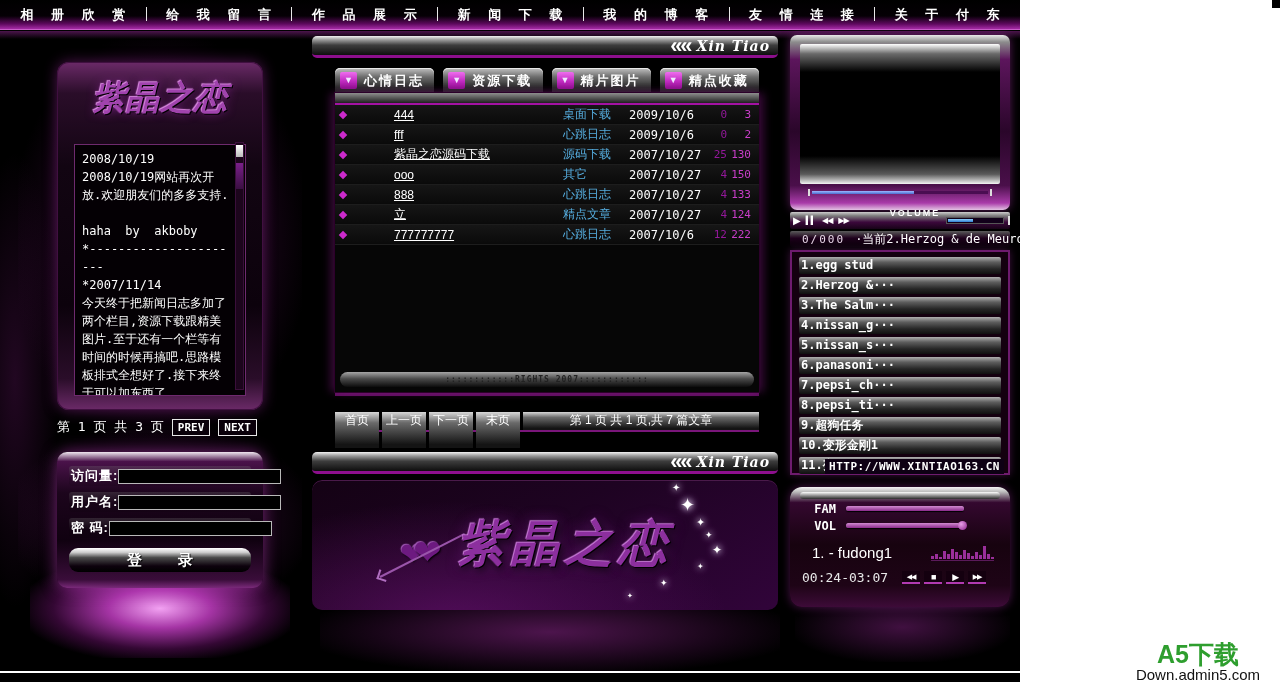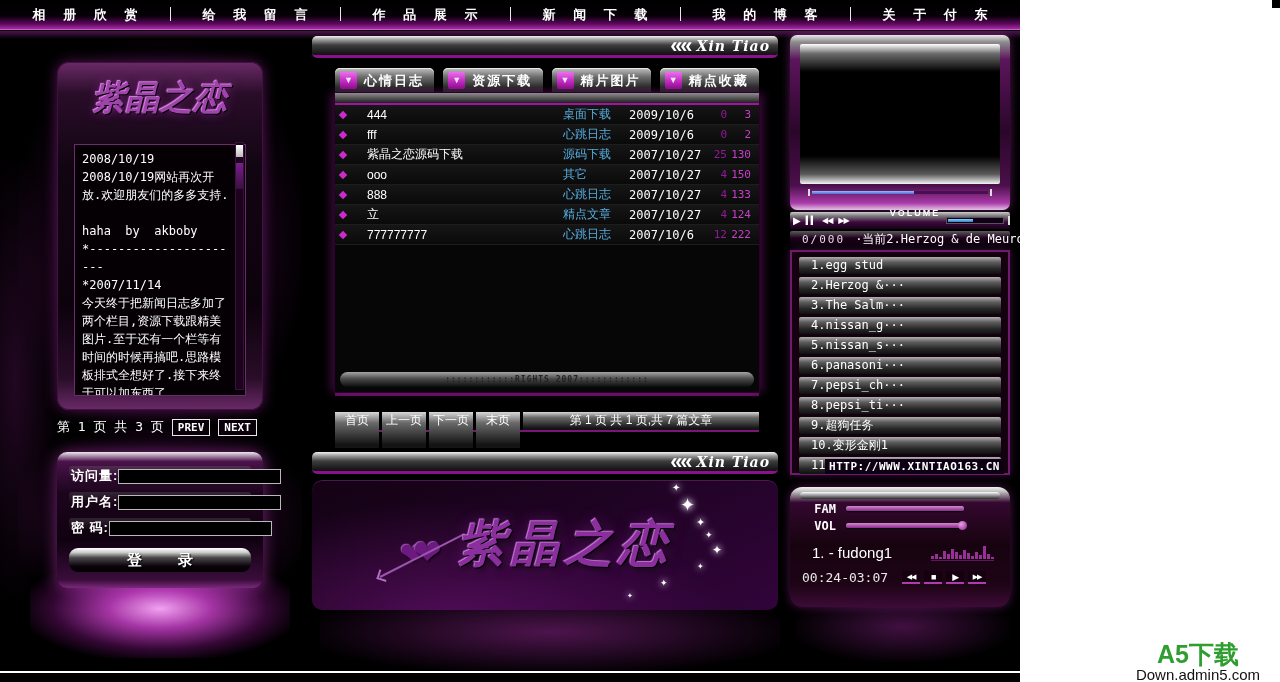--- a/index.html
+++ b/index.html
@@ -74,21 +74,21 @@
   .tab-arrow-box { width:17px; height:17px; margin:0 7px 0 5px; border-radius:2px; text-align:center; line-height:16px;
                    background:linear-gradient(180deg, #ee6dee 0%, #c02ac0 55%, #8d0f8d 100%); font-size:9px; color:#efe6ff; }
   .tab-label { color:#fff; font-size:13px; font-weight:bold; letter-spacing:2px; }
 
   .table-panel { position:absolute; left:335px; top:93px; width:424px; height:299px; background:#060606;
                  box-shadow:0 0 0 1px #2c002a, -5px 0 8px rgba(150,30,150,.35), 5px 0 8px rgba(150,30,150,.35), 0 4px 0 #5c0f5c; }
   .table-topbar { height:12px; background:linear-gradient(180deg,#8e8e8e,#1f1f1f); border-bottom:2px solid #a312a3; }
   .t-row { display:flex; align-items:center; height:20px; border-bottom:1px solid #1d1d1d;
            background:linear-gradient(180deg,#161616,#0a0a0a); cursor:pointer; }
   .t-bullet { width:6px; height:6px; margin-left:5px; transform:rotate(45deg); background:#cc2acc; flex:none; }
-  .t-title { flex:1; margin-left:21px; color:#fff; font-size:12px; white-space:nowrap; overflow:hidden; }
+  .t-title { flex:1; margin-left:48px; color:#fff; font-size:12px; white-space:nowrap; overflow:hidden;text-decoration:underline; }
   .t-cat   { width:66px; color:#56aee0; font-size:12px; flex:none; }
   .t-date  { width:74px; color:#fff; font-size:12px; flex:none; font-family:"DejaVu Sans Mono", monospace; }
   .t-n1 { width:26px; color:#a califa; flex:none; }
   .t-n1, .t-n2 { font-size:11px; text-align:right; flex:none; font-family:"DejaVu Sans Mono", monospace; }
   .t-n1 { width:24px; color:#93189a; }
   .t-n2 { width:32px; color:#c93ec9; padding-right:8px; }
   .table-footer { position:absolute; left:5px; right:5px; bottom:5px; height:15px; border-radius:8px;
                   background:linear-gradient(180deg,#a5a5a5 0%,#4a4a4a 45%,#0c0c0c 100%);
                   text-align:center; color:#222; font-size:8px; letter-spacing:1px; line-height:15px;
                   font-family:"DejaVu Sans Mono", monospace; font-weight:bold; }
@@ -133,23 +133,23 @@
   .vc-slider .fill { position:absolute; left:1px; top:1px; height:3px; width:45%; background:linear-gradient(180deg,#8fd0ff,#2f7ecf); }
   .vc-end { width:2px; height:9px; background:#ddd; margin-left:4px; }
 
   .track-bar { position:absolute; left:790px; top:231px; width:220px; height:16px; display:flex; align-items:center;
                background:linear-gradient(180deg,#5a5a5a 0%,#1e001c 45%,#050005 100%); border-radius:2px; color:#fff; }
   .track-counter { font-family:"DejaVu Sans Mono", monospace; font-size:11px; letter-spacing:2px; color:#e8d8e8; margin:0 10px 0 12px; }
   .track-name { font-size:12px; white-space:nowrap; font-family:"DejaVu Sans Mono", monospace; }
 
   .playlist-panel { position:absolute; left:790px; top:250px; width:220px; height:225px; background:#14000f;
                     box-shadow:inset 0 0 0 2px #6e1b6e, 0 0 8px rgba(150,40,150,.4); padding:7px 9px; overflow:hidden; }
-  .pl-item { height:17px; line-height:16px; margin-bottom:3px; border-radius:2px; padding-left:12px; cursor:pointer;
+  .pl-item { height:17px; line-height:16px; margin-bottom:3px; border-radius:2px; padding-left:2px; cursor:pointer;
              background:linear-gradient(180deg,#b0b0b0 0%,#5e5e5e 30%,#262626 70%,#101010 100%);
-             color:#fff; font-size:12px; font-family:"DejaVu Sans Mono", monospace; white-space:nowrap; overflow:hidden; }
+             color:#fff; font-size:12px; font-family:"DejaVu Sans Mono", monospace; white-space:nowrap; overflow:hidden;font-weight:bold; }
   .pl-url { position:absolute; right:6px; bottom:1px; background:#0e0014; color:#fff; font-size:11px; font-weight:bold;
             font-family:"DejaVu Sans Mono", monospace; padding:1px 4px; letter-spacing:0.5px; }
 
   .audio-panel { position:absolute; left:790px; top:487px; width:220px; height:120px; border-radius:12px;
                  background:linear-gradient(180deg,#f2f2f2 0%,#bdbdbd 4%,#34082f 13%,#17030f 48%,#1e0416 82%,#3d0b38 100%);
                  box-shadow:0 0 10px rgba(160,40,160,.45); padding:14px 12px 0 12px; }
   .audio-topbar { position:absolute; left:10px; right:10px; top:5px; height:7px; border-radius:4px;
                   background:linear-gradient(180deg,#fff,#8a8a8a 55%,#2a2a2a); }
   .a-row { display:flex; align-items:center; height:15px; margin-bottom:2px; }
   .a-label { width:44px; text-align:right; padding-right:10px; color:#fff; font-size:12px; font-weight:bold;
@@ -189,20 +189,21 @@
     <div class="glow glow-mid-bottom"></div>
     <div class="glow glow-right-bottom"></div>
 
     <div class="nav">
 
     <div class="nav-item">相 册 欣 赏</div>
         <div class="nav-item">给 我 留 言</div>
         <div class="nav-item">作 品 展 示</div>
         <div class="nav-item">新 闻 下 载</div>
         <div class="nav-item">我 的 博 客</div>
+        <div class="nav-item">友 情 连 接</div>
         <div class="nav-item">关 于 付 东</div>
       </div>
     <div class="nav-fade"></div>
 
     <div class="logo-panel">
       <div class="site-logo-small">紫晶之恋</div>
       <div class="news-box">2008/10/19
 2008/10/19网站再次开放.欢迎朋友们的多多支持.
 
 haha  by  akboby

